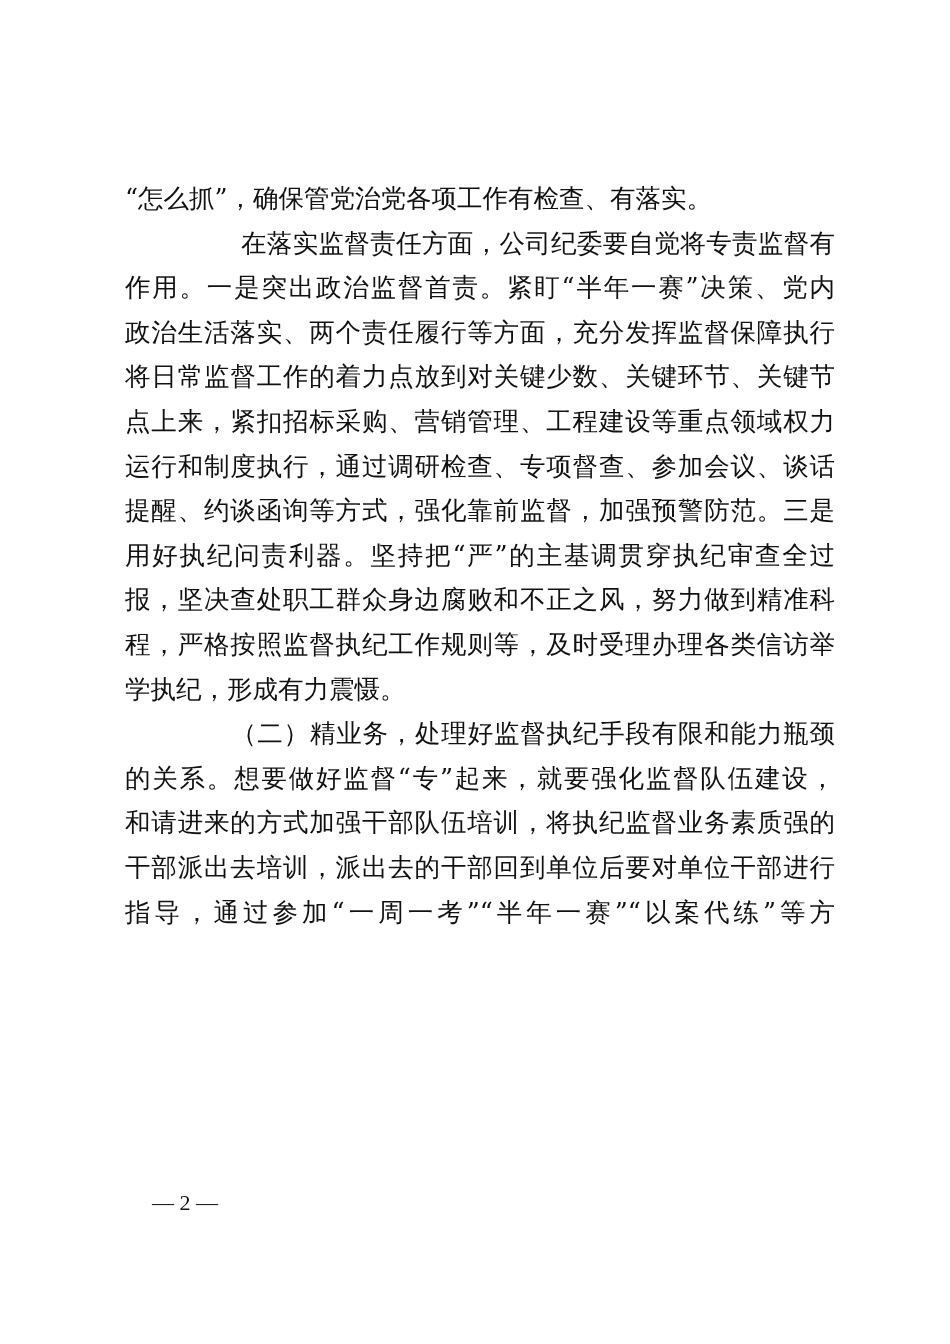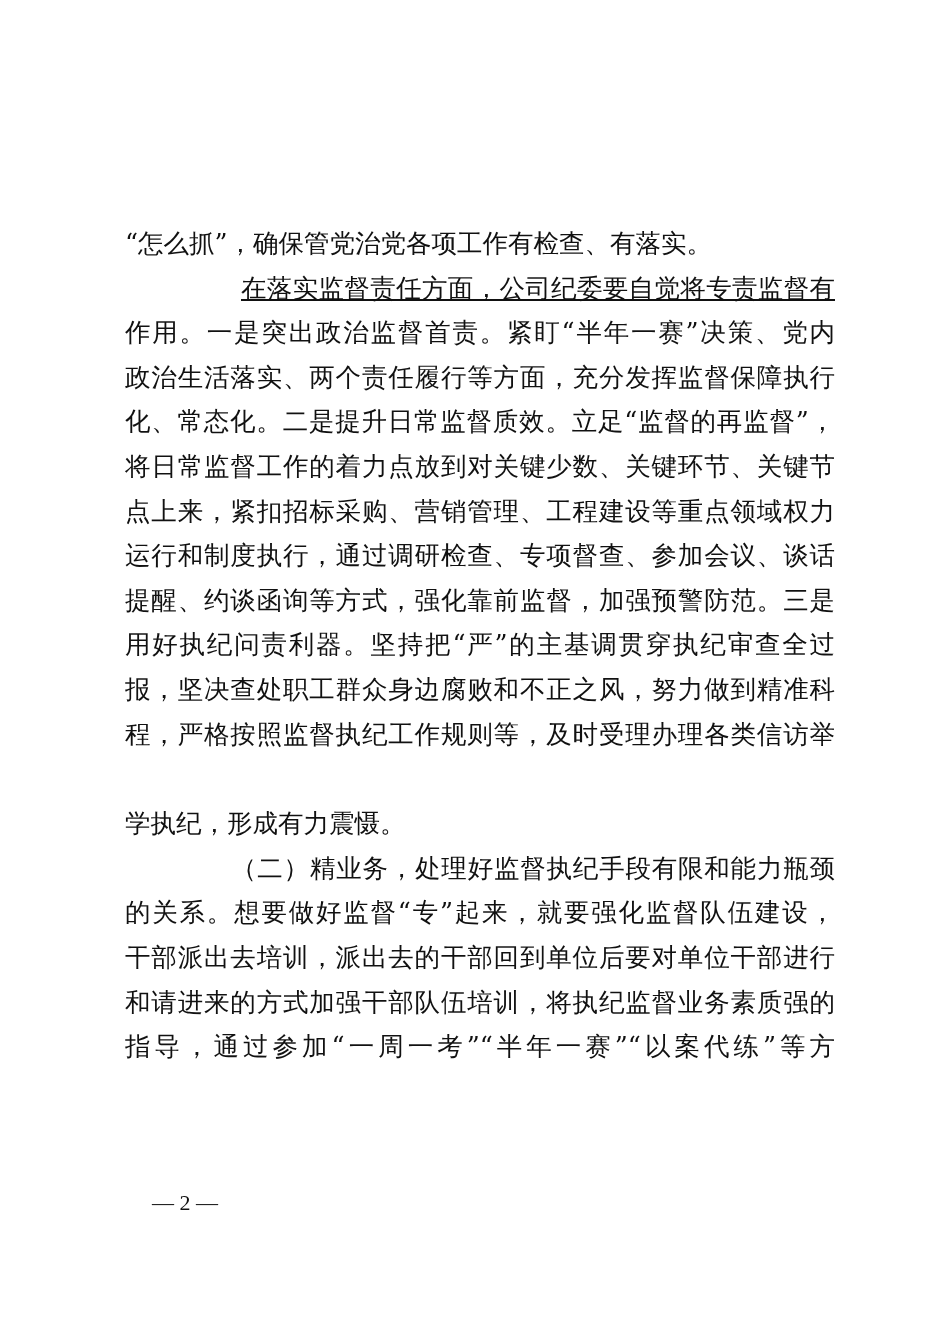--- a/index.html
+++ b/index.html
@@ -4,47 +4,46 @@
 <style>
   html, body { margin: 0; padding: 0; background: #ffffff; }
   body { width: 950px; height: 1344px; position: relative; overflow: hidden; }
   .page { position: absolute; left: 0; top: 0; width: 950px; height: 1344px; background: #ffffff; }
   .body-text {
     position: absolute; left: 125px; top: 176px; width: 710px;
     font-family: "DejaVu Serif", "Liberation Serif", serif;
     font-size: 25.5px; line-height: 44.6px; color: #111111;
   }
   .line { display: block; height: 44.6px; white-space: nowrap; text-align: justify; text-align-last: justify; }
-  .line.last { text-align-last: left; margin-top: 45px; }
-  .line.indent { padding-left: 116px; text-decoration: underline; }
+  .line.last { text-align-last: left; }
+  .line.indent { padding-left: 116px; }
   .line.indent-heading { padding-left: 106px; }
   .page-number {
     position: absolute; left: 152px; top: 1190px;
     font-family: "Liberation Serif", "DejaVu Serif", serif;
     font-size: 22px; color: #111111; white-space: nowrap;
   }
 </style>
 </head>
 <body>
 
 <div class="page">
   <div class="body-text">
     <span class="line last">“怎么抓”，确保管党治党各项工作有检查、有落实。</span>
     <span class="line indent">在落实监督责任方面，公司纪委要自觉将专责监督有</span>
     <span class="line">作用。一是突出政治监督首责。紧盯“半年一赛”决策、党内</span>
     <span class="line">政治生活落实、两个责任履行等方面，充分发挥监督保障执行</span>
-    <span class="line">化、常态化。二是提升日常监督质效。立足“监督的再监督”，</span>
     <span class="line">将日常监督工作的着力点放到对关键少数、关键环节、关键节</span>
     <span class="line">点上来，紧扣招标采购、营销管理、工程建设等重点领域权力</span>
     <span class="line">运行和制度执行，通过调研检查、专项督查、参加会议、谈话</span>
     <span class="line">提醒、约谈函询等方式，强化靠前监督，加强预警防范。三是</span>
     <span class="line">用好执纪问责利器。坚持把“严”的主基调贯穿执纪审查全过</span>
     <span class="line">报，坚决查处职工群众身边腐败和不正之风，努力做到精准科</span>
     <span class="line">程，严格按照监督执纪工作规则等，及时受理办理各类信访举</span>
     <span class="line last">学执纪，形成有力震慑。</span>
     <span class="line indent-heading">（二）精业务，处理好监督执纪手段有限和能力瓶颈</span>
     <span class="line">的关系。想要做好监督“专”起来，就要强化监督队伍建设，</span>
+    <span class="line">和请进来的方式加强干部队伍培训，将执纪监督业务素质强的</span>
     <span class="line">干部派出去培训，派出去的干部回到单位后要对单位干部进行</span>
-    <span class="line">和请进来的方式加强干部队伍培训，将执纪监督业务素质强的</span>
     <span class="line">指导，通过参加“一周一考”“半年一赛”“以案代练”等方</span>
   </div>
   <div class="page-number">— 2 —</div>
 </div>
 
 </body></html>

